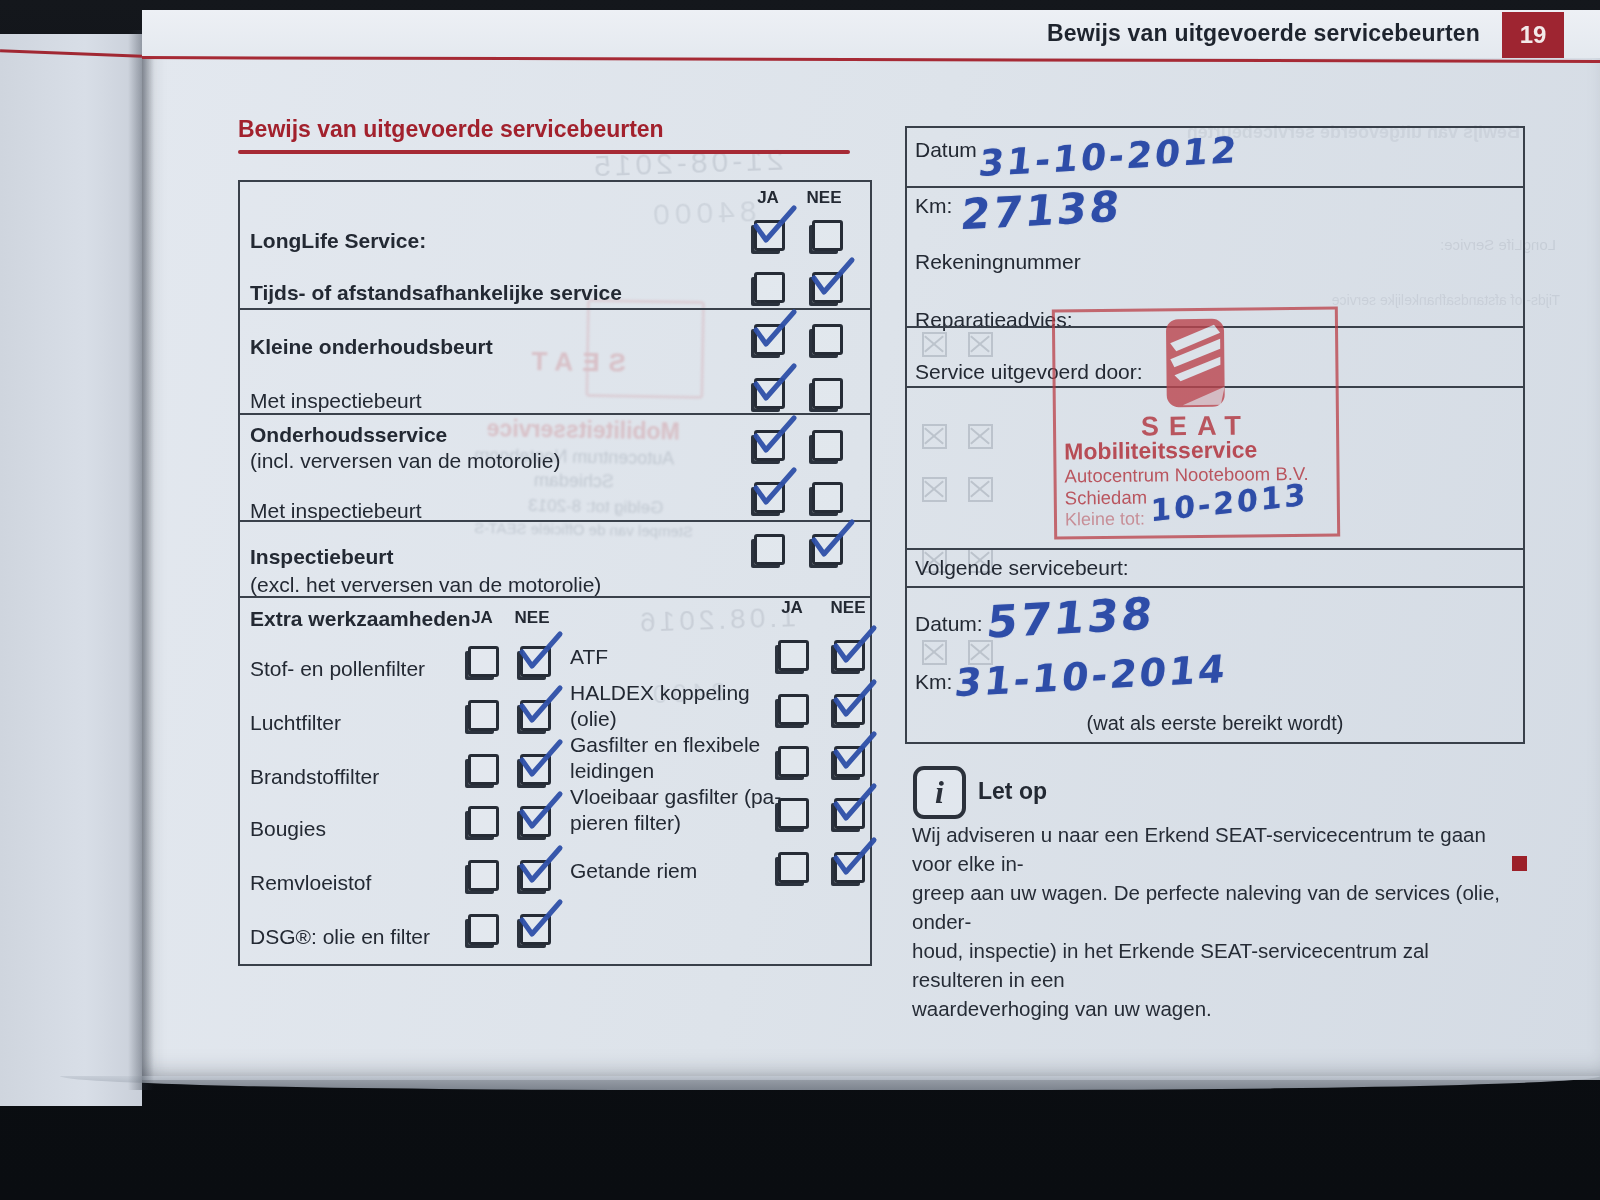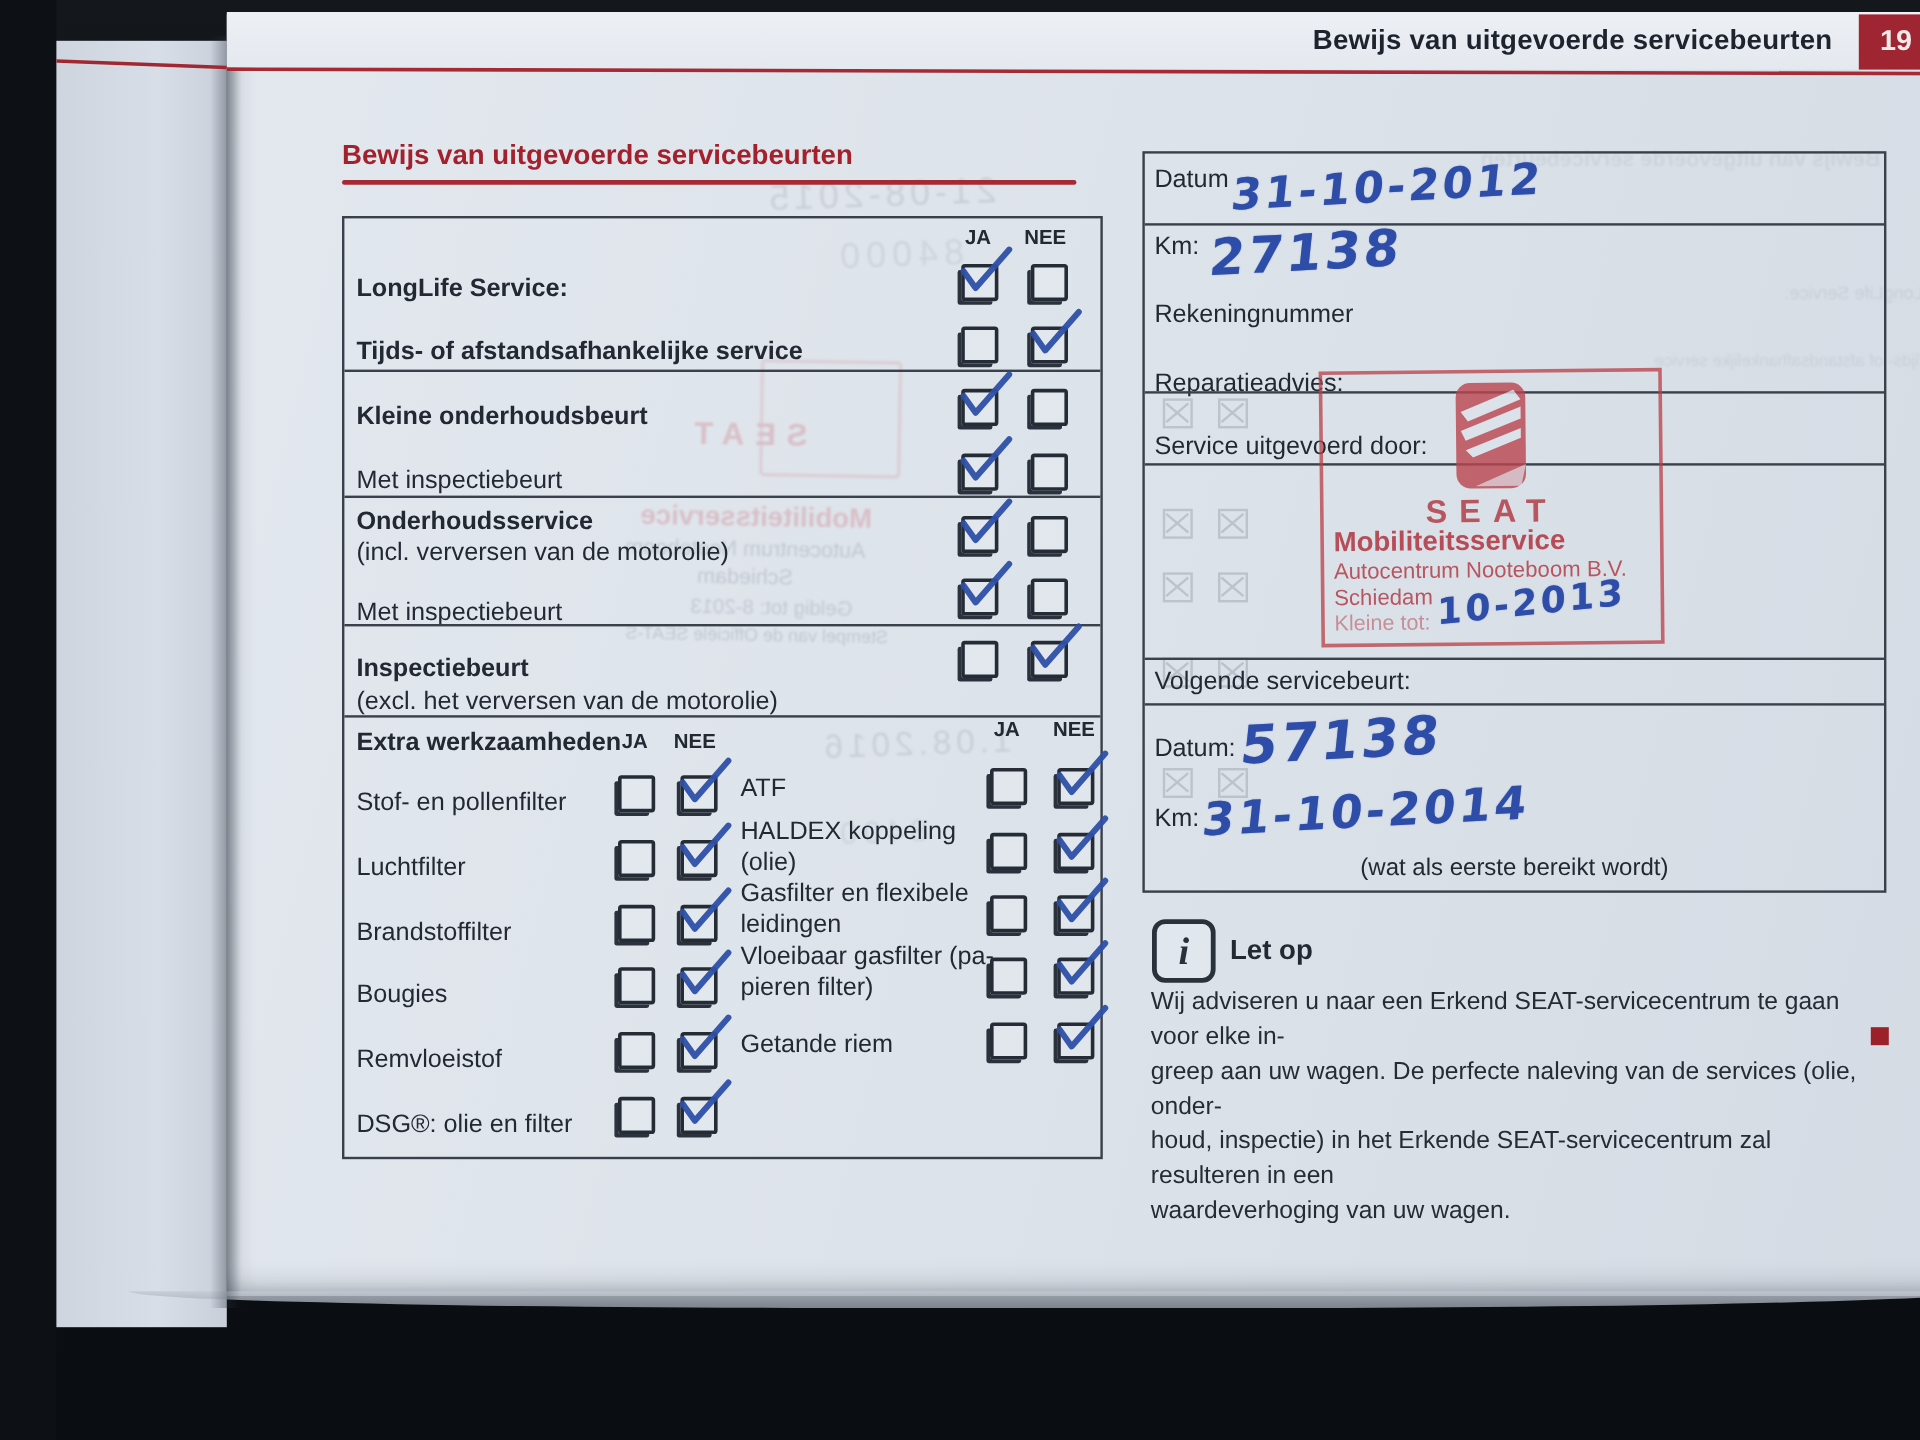--- a/index.html
+++ b/index.html
@@ -1,18 +1,18 @@
 <!DOCTYPE html>
 <html><head>
 <meta charset="utf-8">
 <style>
   html,body{margin:0;padding:0;width:1600px;height:1200px;overflow:hidden;
     font-family:"Liberation Sans",sans-serif;background:#0d1014;}
   .photo{position:absolute;inset:0;background:
-    linear-gradient(180deg,#14171c 0%,#0c0f13 40%,#0a0d11 100%); margin-left: 47px;}
+    linear-gradient(180deg,#14171c 0%,#0c0f13 40%,#0a0d11 100%);}
   
   .page-sliver{position:absolute;left:0;top:34px;width:142px;height:1072px;
     background:linear-gradient(90deg,#cfd5de 0%,#d8dee7 60%,#c9cfd9 100%);}
   .page-main{position:absolute;left:142px;top:12px;width:1458px;height:1068px;
     background:linear-gradient(104deg,#e3e8ef 0%,#dde3ea 48%,#d4dbe4 100%);
     box-shadow:inset 14px 0 22px -14px rgba(30,36,48,.45), inset 0 -18px 26px -18px rgba(30,36,48,.5);}
   .page-bottom-edge{position:absolute;left:60px;top:1076px;width:1540px;height:14px;
     background:linear-gradient(180deg,#c3cad4,#9aa2ae);border-radius:0 0 40% 40%/0 0 100% 100%;opacity:.8;}
   .fold-shadow{position:absolute;left:128px;top:30px;width:26px;height:1060px;
     background:linear-gradient(90deg,rgba(40,48,60,0) 0%,rgba(40,48,60,.35) 55%,rgba(40,48,60,0) 100%);}

